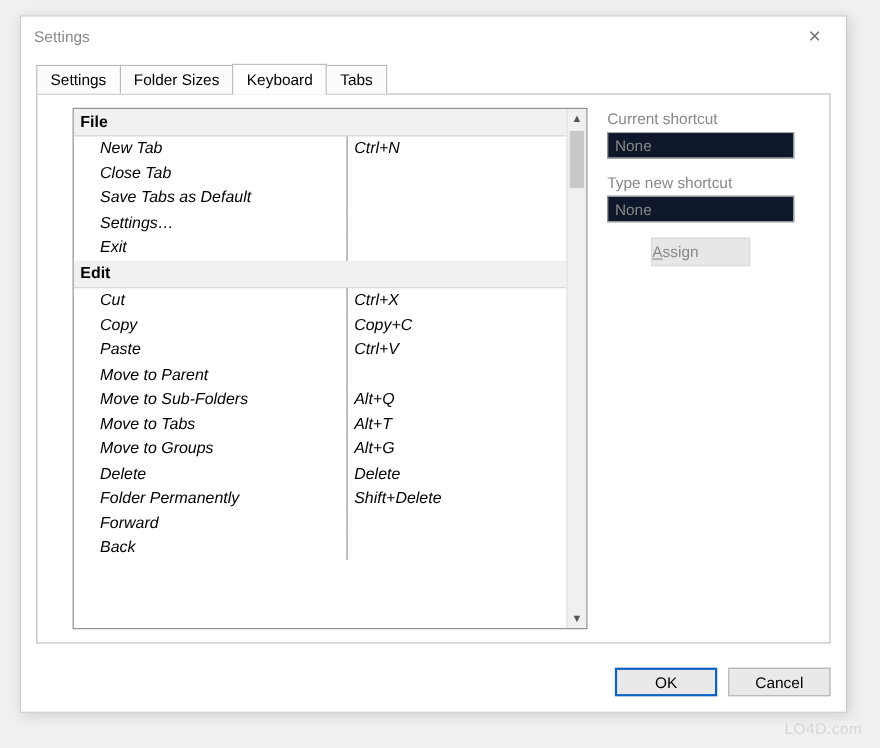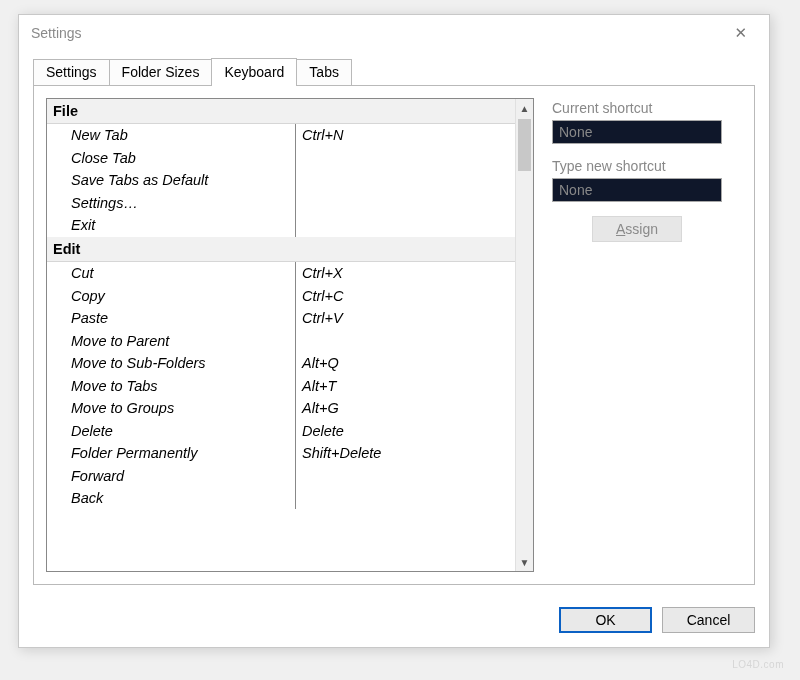--- a/index.html
+++ b/index.html
@@ -77,20 +77,21 @@
     position: relative;
     z-index: 1;
     background: #fff;
   }
   .list-wrap {
     flex: 1;
     border: 1px solid #888;
     position: relative;
     overflow: hidden;
     background: #fff;
+    margin-left: 20px;
   }
   .list {
     position: absolute;
     left: 0; top: 0; right: 18px; bottom: 0;
     overflow: hidden;
     font-size: 14.5px;
     line-height: 1.55;
     color: #000;
   }
   .group-header {
@@ -142,21 +143,20 @@
     border: 1px solid #a8a8a8;
     background: #0f172a;
     color: #888;
     padding: 3px 6px;
     font-size: 14px;
     margin-bottom: 14px;
   }
   .assign-btn {
     width: 90px;
     padding: 4px 0;
-    text-align: center;
     background: #e7e7e7;
     border: 1px solid #d8d8d8;
     color: #8a8a8a;
     margin-left: 40px;
   }
   .assign-btn u { text-decoration: underline; }
   .footer {
     display: flex;
     justify-content: flex-end;
     gap: 10px;
@@ -178,21 +178,21 @@
   .btn.disabled {
     color: #9a9a9a;
     border-color: #cfcfcf;
     background: #efefef;
   }
   .watermark {
     position: absolute;
     right: 16px;
     bottom: 10px;
     color: #d6d6d6;
-    font-size: 10px;
+    font-size: 14px;
     letter-spacing: 0.5px;
     pointer-events: none;
   }
 </style>
 </head>
 <body>
 
 <div class="window">
   <div class="titlebar">
     <div class="title">Settings</div>
@@ -231,21 +231,21 @@
               <div class="cmd">Exit</div>
               <div class="sc"></div>
             </div>
             <div class="group-header">Edit</div>
             <div class="row">
               <div class="cmd">Cut</div>
               <div class="sc">Ctrl+X</div>
             </div>
             <div class="row">
               <div class="cmd">Copy</div>
-              <div class="sc">Ctrl+C</div>
+              <div class="sc">Copy+C</div>
             </div>
             <div class="row">
               <div class="cmd">Paste</div>
               <div class="sc">Ctrl+V</div>
             </div>
             <div class="row">
               <div class="cmd">Move to Parent</div>
               <div class="sc"></div>
             </div>
             <div class="row">

